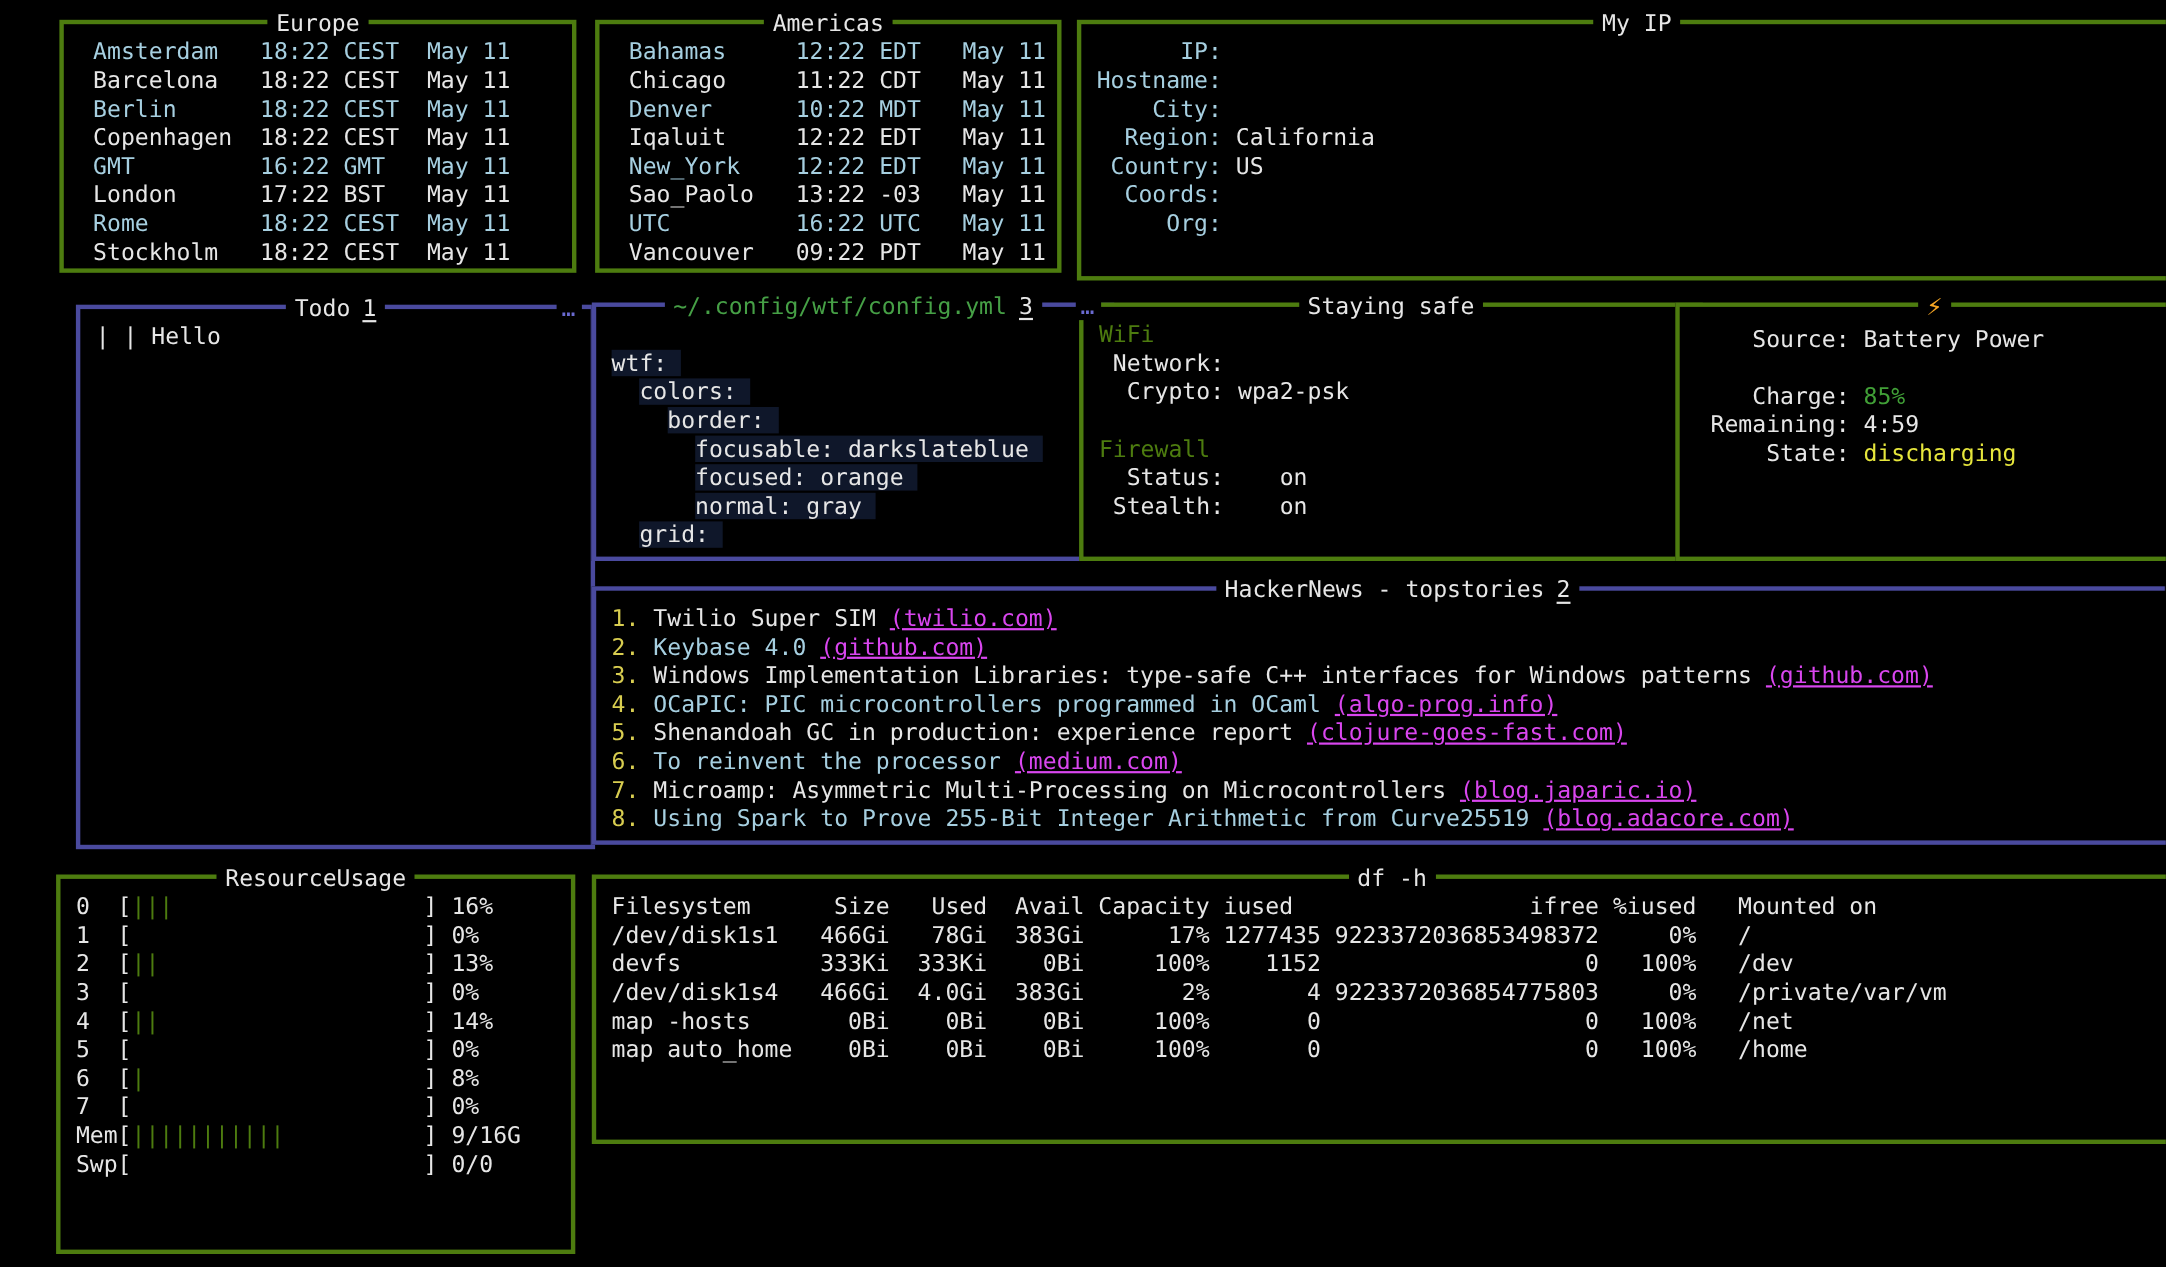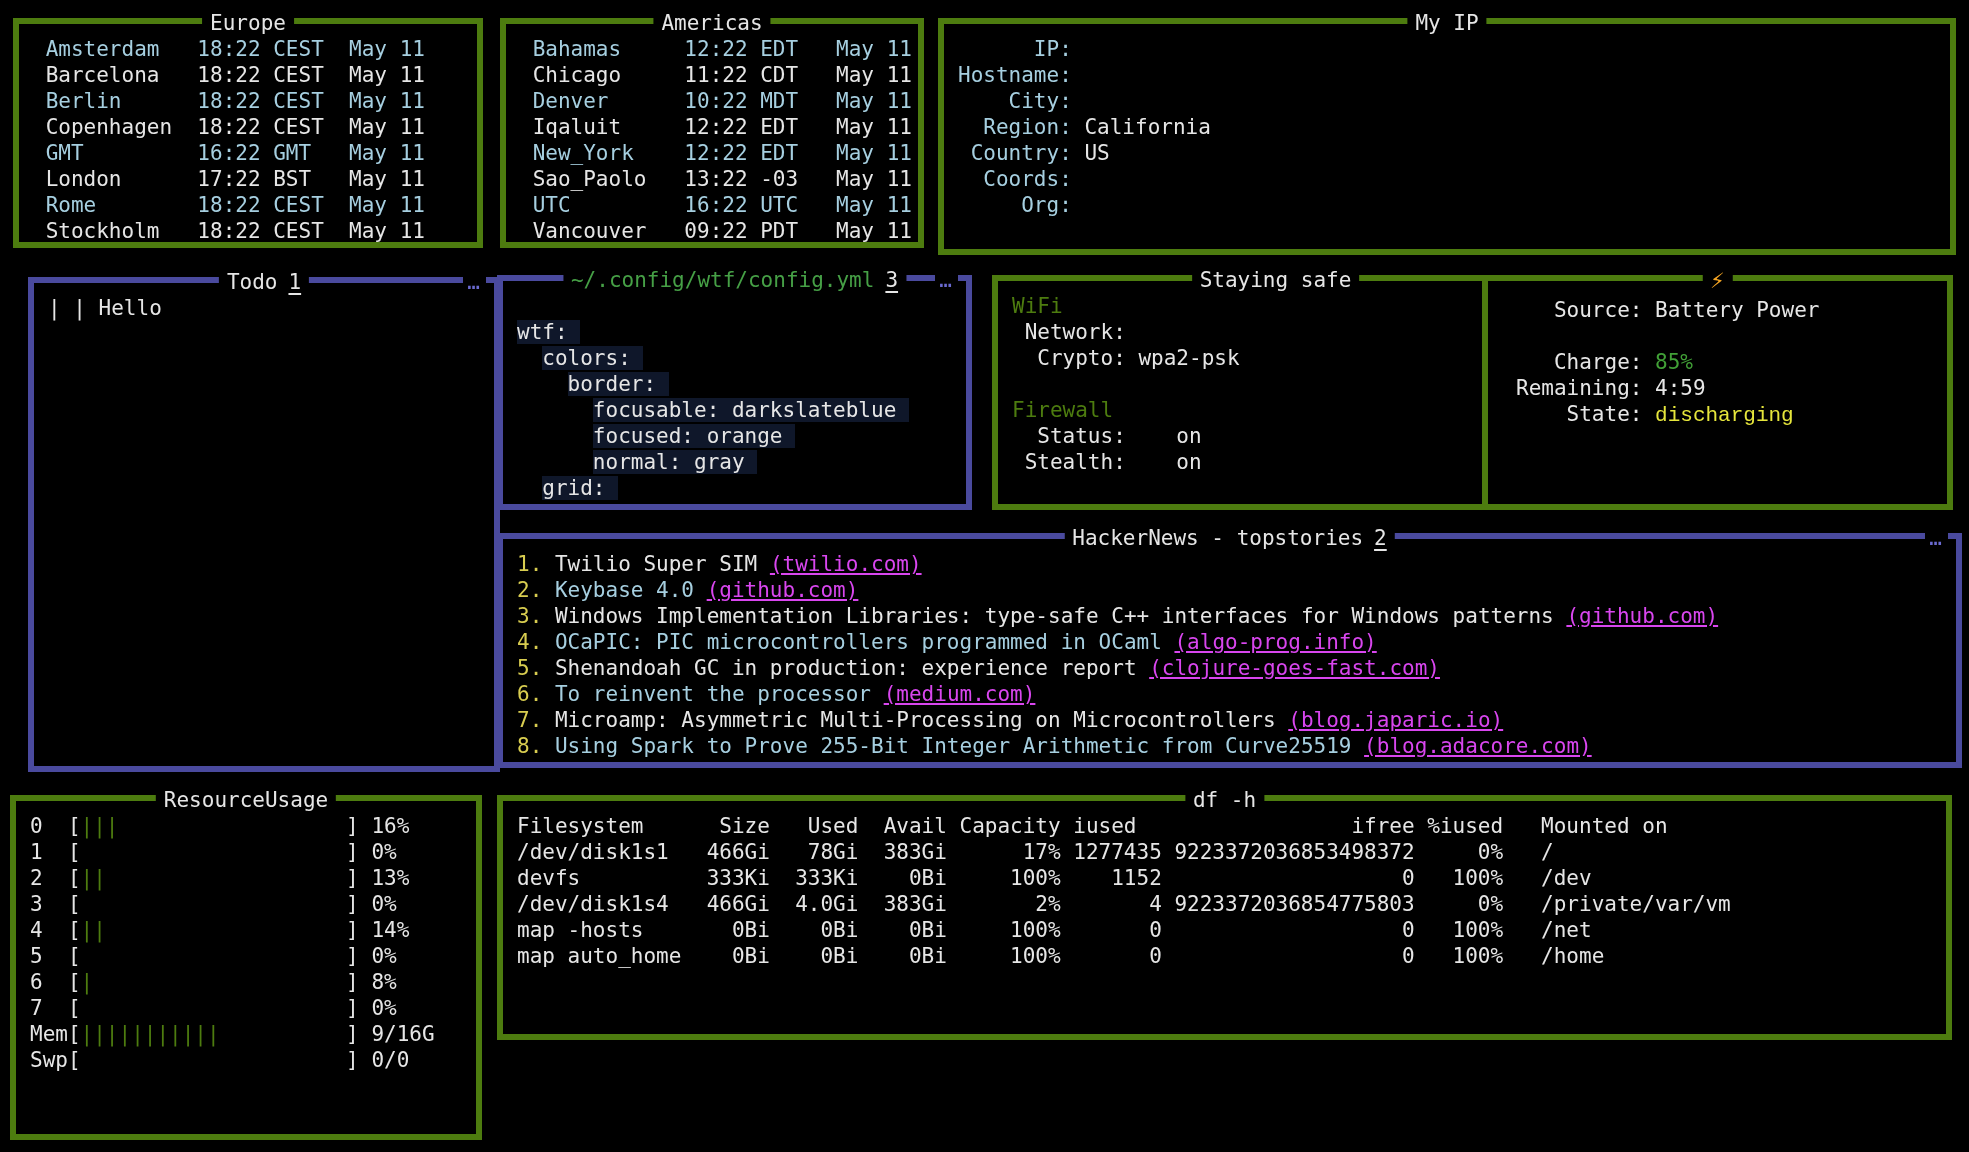--- a/index.html
+++ b/index.html
@@ -1,35 +1,35 @@
 <!DOCTYPE html>
 <html><head>
 <meta charset="utf-8">
 <style>
   html,body{margin:0;padding:0;background:#000;}
   .screen{position:relative;width:1969px;height:1152px;background:#000;overflow:hidden;
           font-family:"DejaVu Sans Mono",monospace;font-size:21px;line-height:26px;color:#e6e6e6;}
-  .panel{position:absolute;border:6px solid #4d7c0f;box-sizing:border-box;background:#000;}
+  .panel{position:absolute;border:4px solid #4d7c0f;box-sizing:border-box;background:#000;margin-left:41px;}
   .panel.focusable{border-color:#4a4a9e;}
   .ptitle{position:absolute;top:-14px;left:50%;transform:translateX(-50%);
           background:#000;padding:0 8px;white-space:pre;color:#e6e6e6;z-index:2;}
   .more{position:absolute;top:-14px;right:8px;background:#000;padding:0 4px;
         color:#6a6ad0;z-index:2;letter-spacing:2px;}
   .content{position:absolute;left:0;top:0;right:0;bottom:0;overflow:hidden;
            padding:12px 8px 0 14px;white-space:pre;}
   .line{white-space:pre;}
   .badge{text-decoration:underline;text-underline-offset:4px;margin-left:11px;color:#e6e6e6;}
   .t-green{color:#46a046;}
   .bolt{color:#f5a523;font-size:24px;}
   .c-w{color:#e6e6e6;}
   .c-lb{color:#a6cfe0;}
   .c-red{color:#4d7c0f;}
   .c-green{color:#41a037;}
   .c-yellow{color:#d8cd50;}
-  .c-byellow{color:#e6e63c;font-family:Liberation Mono, monospace;}
+  .c-byellow{color:#e6e63c;}
   .c-blue{color:#d946ef;text-decoration:underline;}
   .hl{background:#0f172a;}
   #p-config .content{padding-top:38px;}
   #p-battery .content{padding-left:28px;padding-top:16px;}
   #p-uptime .content{padding-top:12px;}
 </style>
 </head>
 <body>
 
 <div class="screen">
@@ -54,21 +54,21 @@
     <span class="more">…</span>
     <div class="content" id="c-todo"><div class="line"><span class="c-w">| |</span><span class="c-w"> Hello</span></div></div>
   </section>
 
   <section class="panel focusable" id="p-config" style="left:497px;top:275px;width:475px;height:235px;">
     <span class="ptitle"><span class="t-green">~/.config/wtf/config.yml</span><span class="badge">3</span></span>
     <span class="more">…</span>
     <div class="content" id="c-config"><div class="line"><span class="hl c-w">wtf: </span></div><div class="line">  <span class="hl c-w">colors: </span></div><div class="line">    <span class="hl c-w">border: </span></div><div class="line">      <span class="hl c-w">focusable: darkslateblue </span></div><div class="line">      <span class="hl c-w">focused: orange </span></div><div class="line">      <span class="hl c-w">normal: gray </span></div><div class="line">  <span class="hl c-w">grid: </span></div></div>
   </section>
 
-  <section class="panel" id="p-security" style="left:992px;top:275px;width:567px;height:235px;">
+  <section class="panel" id="p-security" style="left:940px;top:275px;width:567px;height:235px;">
     <span class="ptitle">Staying safe</span>
     <div class="content" id="c-security"><div class="line"><span class="c-red">WiFi</span></div><div class="line"><span class="c-w"> Network:</span></div><div class="line"><span class="c-w">  Crypto: wpa2-psk</span></div><div class="line"><span class="c-w"> </span></div><div class="line"><span class="c-red">Firewall</span></div><div class="line"><span class="c-w">  Status:    on</span></div><div class="line"><span class="c-w"> Stealth:    on</span></div></div>
   </section>
 
   <section class="panel" id="p-battery" style="left:1482px;top:275px;width:471px;height:235px;">
     <span class="ptitle bolt">⚡</span>
     <div class="content" id="c-battery"><div class="line"><span class="c-w">   Source: </span><span class="c-w">Battery Power</span></div><div class="line"> </div><div class="line"><span class="c-w">   Charge: </span><span class="c-green">85%</span></div><div class="line"><span class="c-w">Remaining: </span><span class="c-w">4:59</span></div><div class="line"><span class="c-w">    State: </span><span class="c-byellow">discharging</span></div></div>
   </section>
 
   <section class="panel focusable" id="p-hn" style="left:497px;top:533px;width:1465px;height:235px;">

